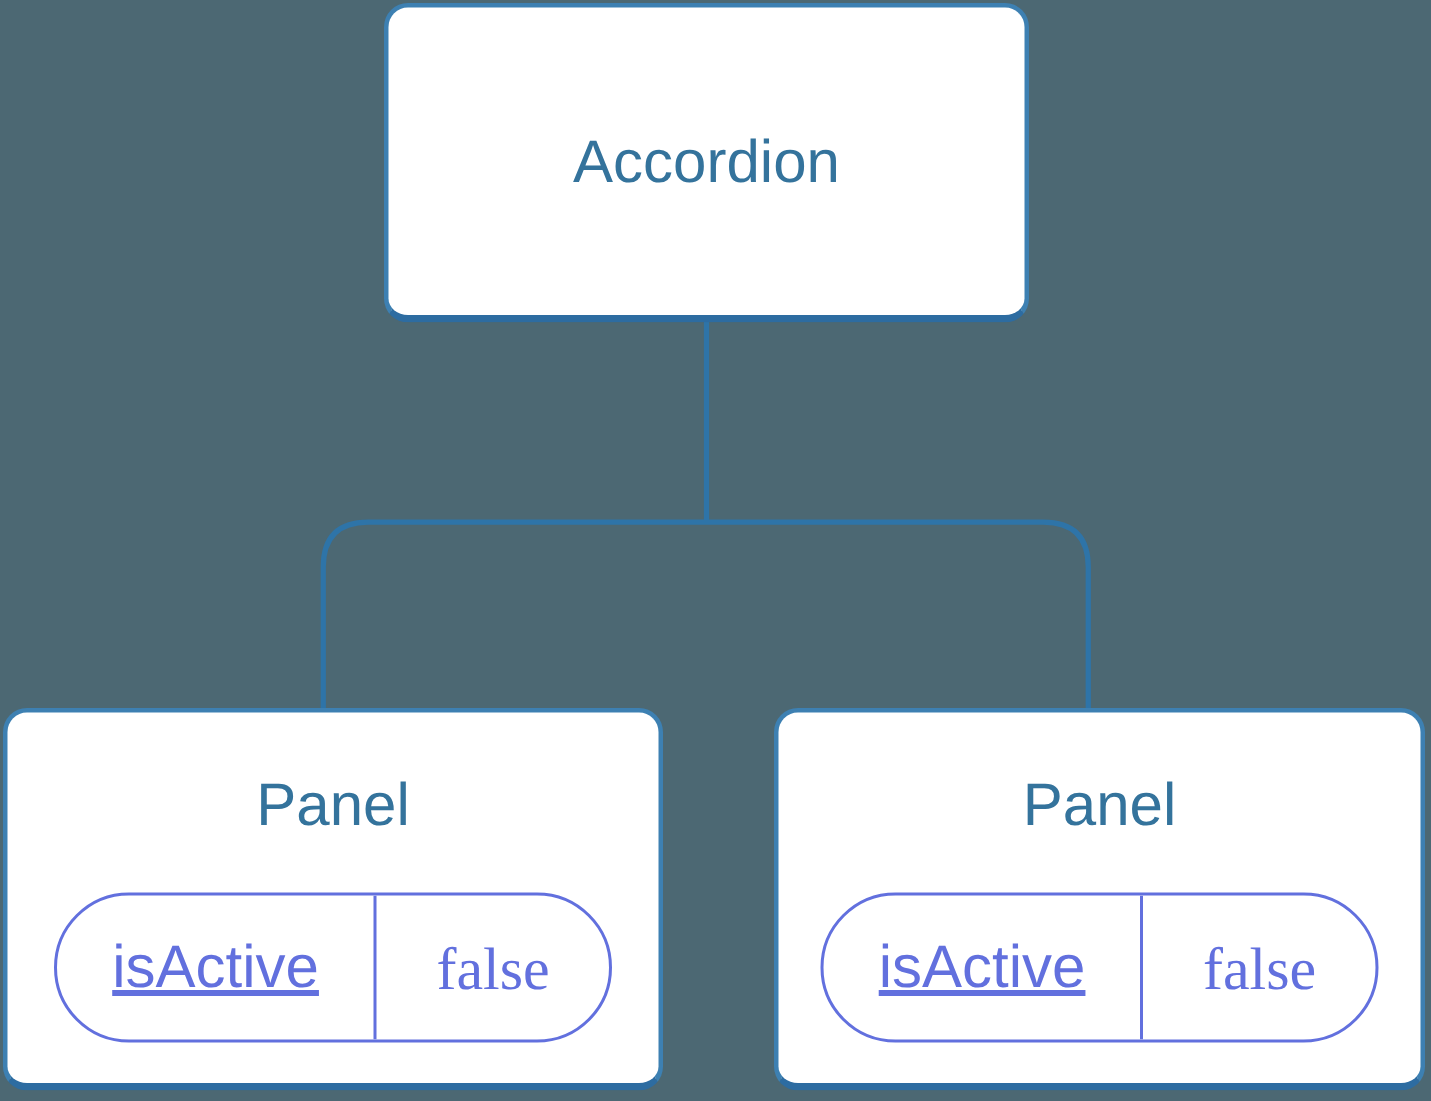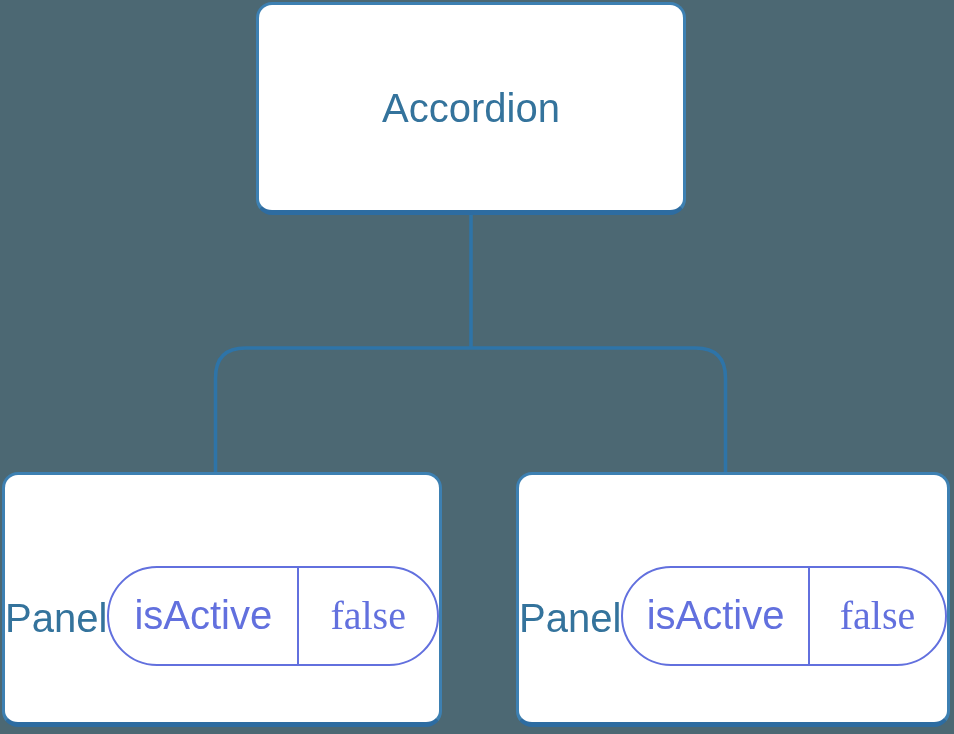--- a/index.html
+++ b/index.html
@@ -38,21 +38,21 @@
     border:3px solid var(--node-border,#3d80b2);
     border-bottom:5px solid var(--node-border-bottom,#2d6ca1);
     border-radius:16px;
   }
   .node-root{
     left:256px;top:2px;width:430px;height:213px;
     display:flex;align-items:center;justify-content:center;
   }
   .node-panel{
     top:472px;height:255px;
-    display:flex;align-items:center;
+    display:flex;flex-direction:column;align-items:center;
   }
   .node-panel-left{left:2px;width:440px;}
   .node-panel-right{left:516px;width:434px;}
   .node-label{
     color:var(--node-label,#34739c);
     font-size:40px;
     font-weight:500;
     line-height:48px;
     white-space:nowrap;
   }
@@ -69,20 +69,21 @@
   .pill-cell{
     display:flex;align-items:center;justify-content:center;
     color:var(--state-pill,#6270de);
     font-size:40px;
     font-weight:500;
     white-space:nowrap;
   }
   .pill-key{
     width:58%;
     border-right:2.5px solid var(--state-pill,#6270de);
+    text-decoration:underline;
   }
   .pill-value{flex:1;font-family:Liberation Serif, serif;}
 </style>
 </head>
 <body>
 
 <div class="canvas">
 
   <svg class="connectors" viewBox="0 0 954 734" xmlns="http://www.w3.org/2000/svg" aria-hidden="true">
     <path d="M471 214 L471 348"></path>

